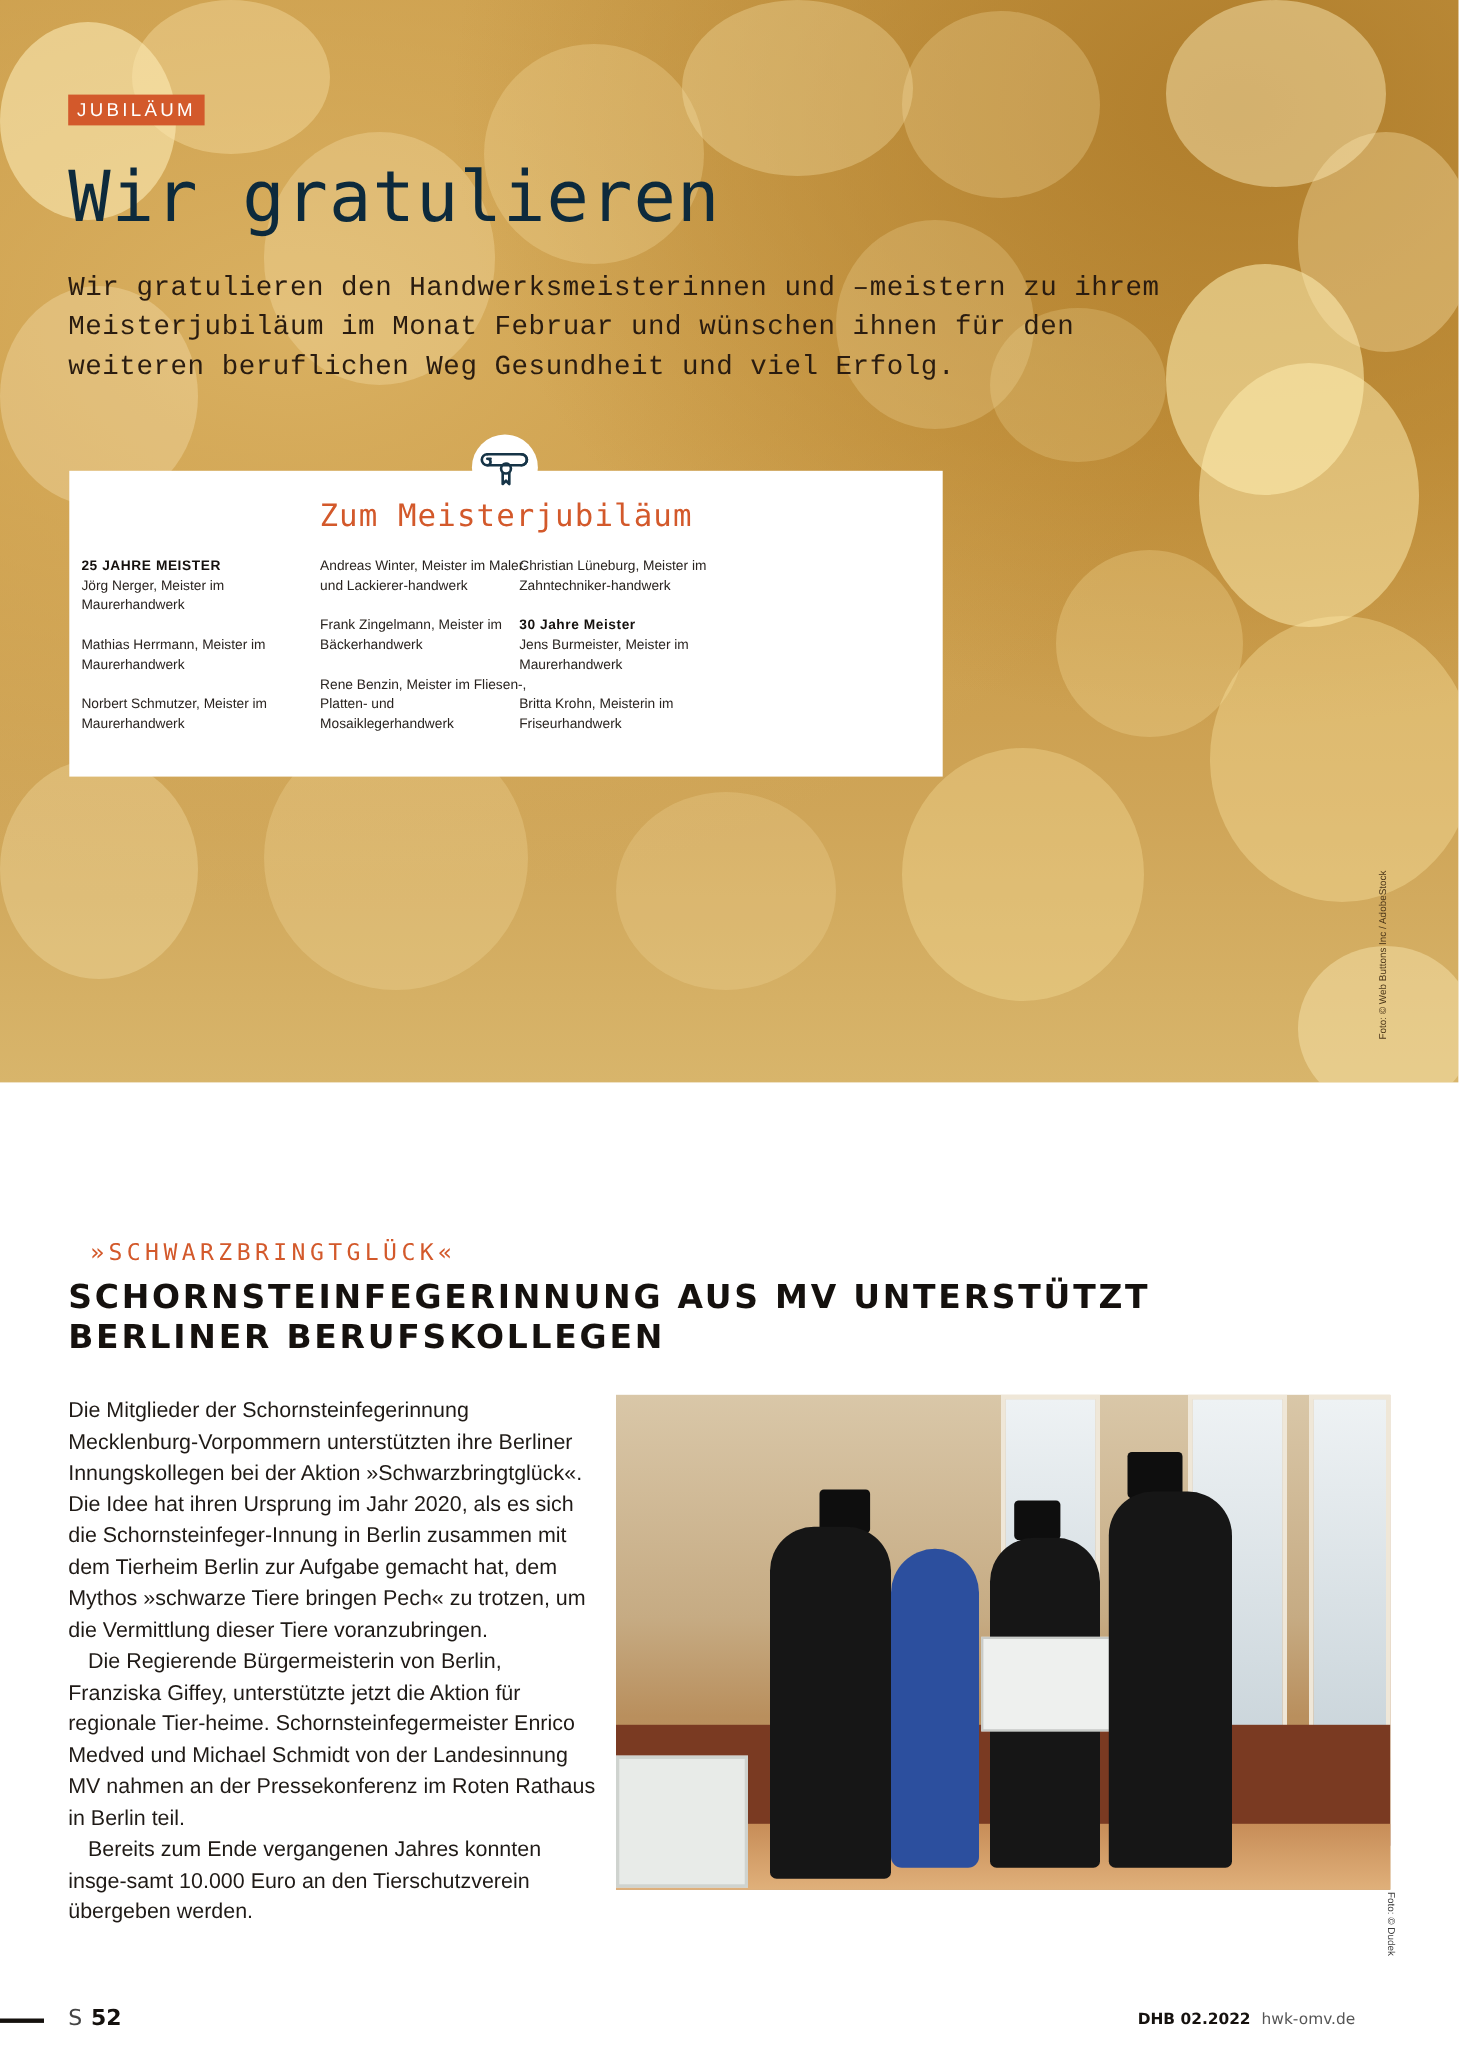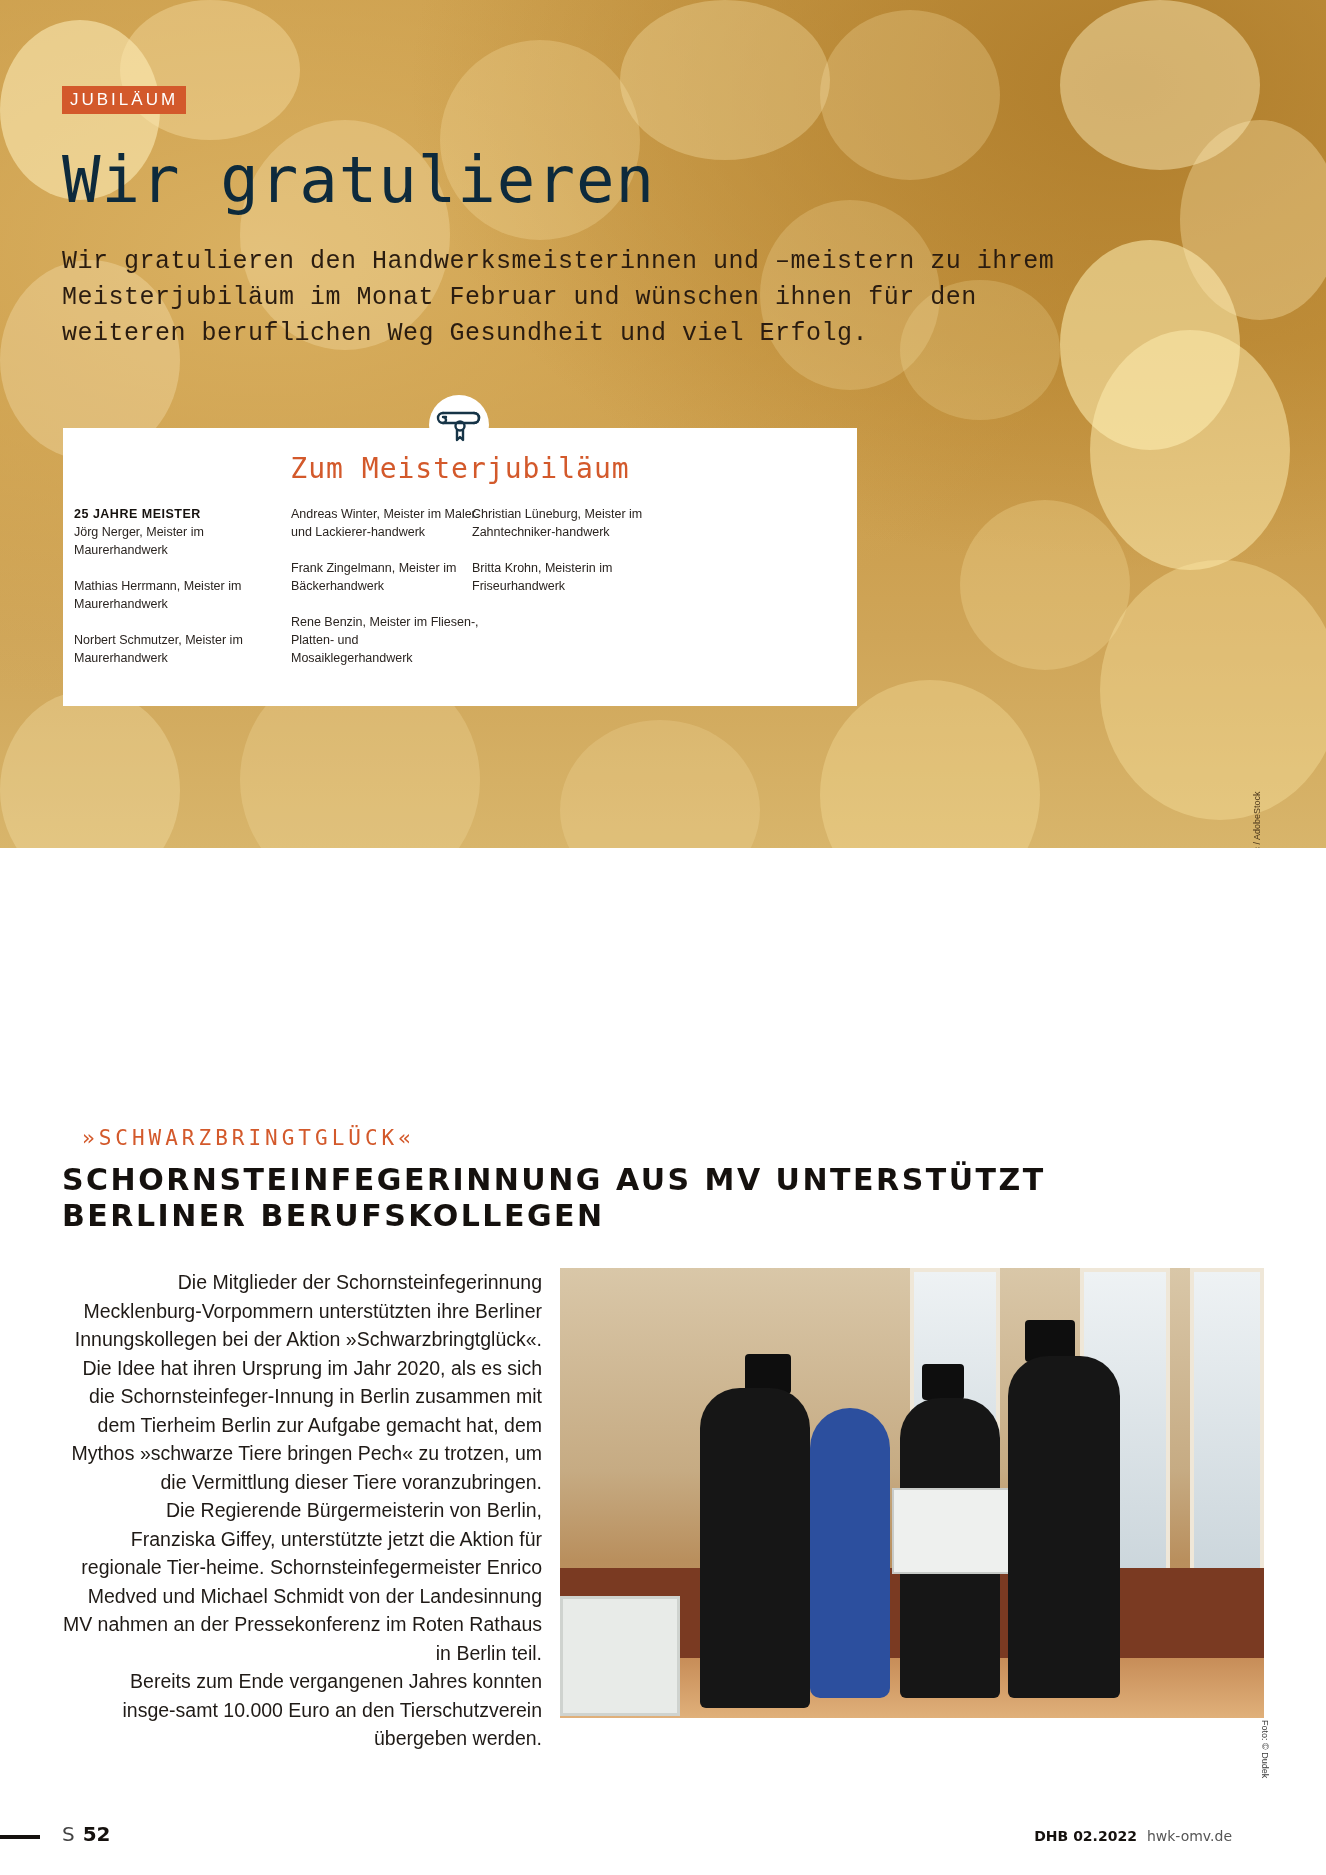--- a/index.html
+++ b/index.html
@@ -1,21 +1,21 @@
 <!DOCTYPE html>
 <html><head>
 <meta charset="utf-8">
 <style>
   * { box-sizing: border-box; margin: 0; padding: 0; }
   html, body { width: 1326px; height: 1875px; background: #ffffff; overflow: hidden; }
   body { position: relative; font-family: "Liberation Sans", sans-serif; color: #1a1411; }
 
   
   .hero {
-    position: absolute; left: 0; top: 0; width: 1326px; height: 848px; overflow: hidden;
+    position: absolute; left: 0; top: 0; width: 1326px; height: 984px; overflow: hidden;
     background:
       radial-gradient(ellipse at 85% 10%, #b07e2c 0%, rgba(176,126,44,0) 45%),
       radial-gradient(ellipse at 20% 30%, #d9b061 0%, rgba(217,176,97,0) 55%),
       linear-gradient(180deg, #c99a47 0%, #c7953f 40%, #cfa558 75%, #d8b56b 100%);
   }
   .bokeh { position: absolute; border-radius: 50%; pointer-events: none; }
   .b1 { left: 0; top: 20px; width: 160px; height: 180px; background: rgba(255,240,190,0.55); }
   .b2 { left: 120px; top: 0; width: 180px; height: 140px; background: rgba(255,235,180,0.35); }
   .b3 { left: 240px; top: 120px; width: 210px; height: 230px; background: rgba(255,238,190,0.28); }
   .b4 { left: 0; top: 260px; width: 180px; height: 200px; background: rgba(255,240,200,0.30); }
@@ -87,21 +87,21 @@
     position: absolute; left: 62px; top: 1126px;
     font-family: "DejaVu Sans Mono", monospace; font-size: 21px; letter-spacing: 4px; color: #d3592b; margin-left: 20px;
   }
   .article-title {
     position: absolute; left: 62px; top: 1162px; width: 1000px;
     font-family: "DejaVu Sans", sans-serif; font-weight: bold; font-size: 30px; line-height: 36px;
     letter-spacing: 2.5px; color: #15110e; text-transform: uppercase;
   }
   .article-body {
     position: absolute; left: 62px; top: 1268px; width: 480px;
-    font-family: "Liberation Sans Narrow", "Liberation Sans", sans-serif; font-size: 19.5px; line-height: 28.5px; color: #1f1a16; text-align: right;
+    font-family: "Liberation Sans Narrow", "Liberation Sans", sans-serif; font-size: 19.5px; line-height: 28.5px; color: #1f1a16;
   }
   .article-body p { text-indent: 0; }
   .article-body p + p { text-indent: 18px; }
 
   .photo {
     position: absolute; left: 560px; top: 1268px; width: 704px; height: 450px; overflow: hidden;
     background: linear-gradient(180deg, #d9c7a8 0%, #c6ab83 45%, #b98f5d 65%, #c89a62 100%);
   }
   .photo .window { position: absolute; background: linear-gradient(180deg, #eef2f4, #c9d4da); border: 4px solid #efe7d8; }
   .photo .panel { position: absolute; left: 0; top: 300px; width: 704px; height: 110px; background: #7a3a22; }
@@ -180,20 +180,24 @@
       <div class="entry">
         <div>Rene Benzin, Meister im Fliesen-, Platten- und Mosaiklegerhandwerk</div>
       </div>
     </div>
 
     <div class="card-col c3">
       <div class="entry">
         <div>Christian Lüneburg, Meister im Zahntechniker-handwerk</div>
       </div>
       <div class="entry">
+        <div class="head">30 Jahre Meister</div>
+        <div>Jens Burmeister, Meister im Maurerhandwerk</div>
+      </div>
+      <div class="entry">
         <div>Britta Krohn, Meisterin im Friseurhandwerk</div>
       </div>
     </div>
 
   </div>
 
   <div class="card-icon-circle"></div>
   <svg class="card-icon" viewBox="0 0 46 40" fill="none" stroke="#163447" stroke-width="2.4" stroke-linejoin="round" stroke-linecap="round">
     <path d="M7 8 H38 a5 5 0 0 1 0 10 H7"></path>
     <path d="M7 8 a5 5 0 0 0 0 10 a3 3 0 0 0 0 -6 h3"></path>

